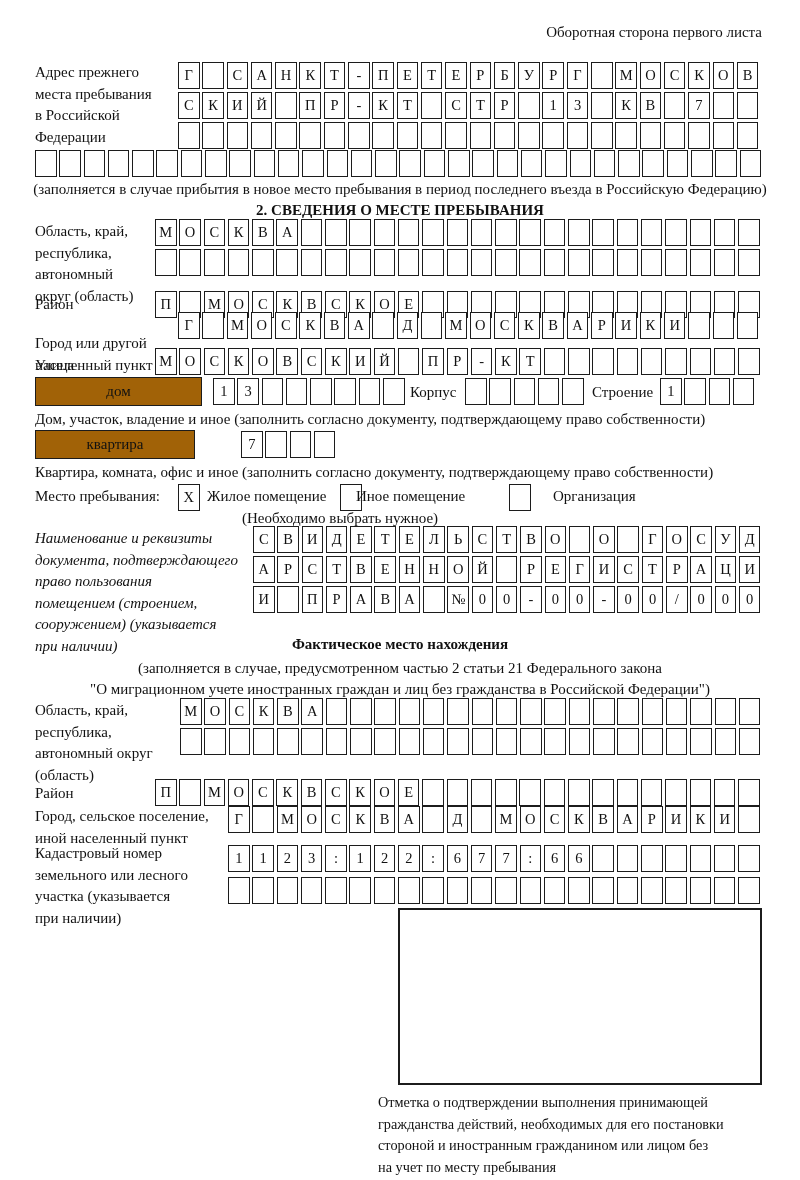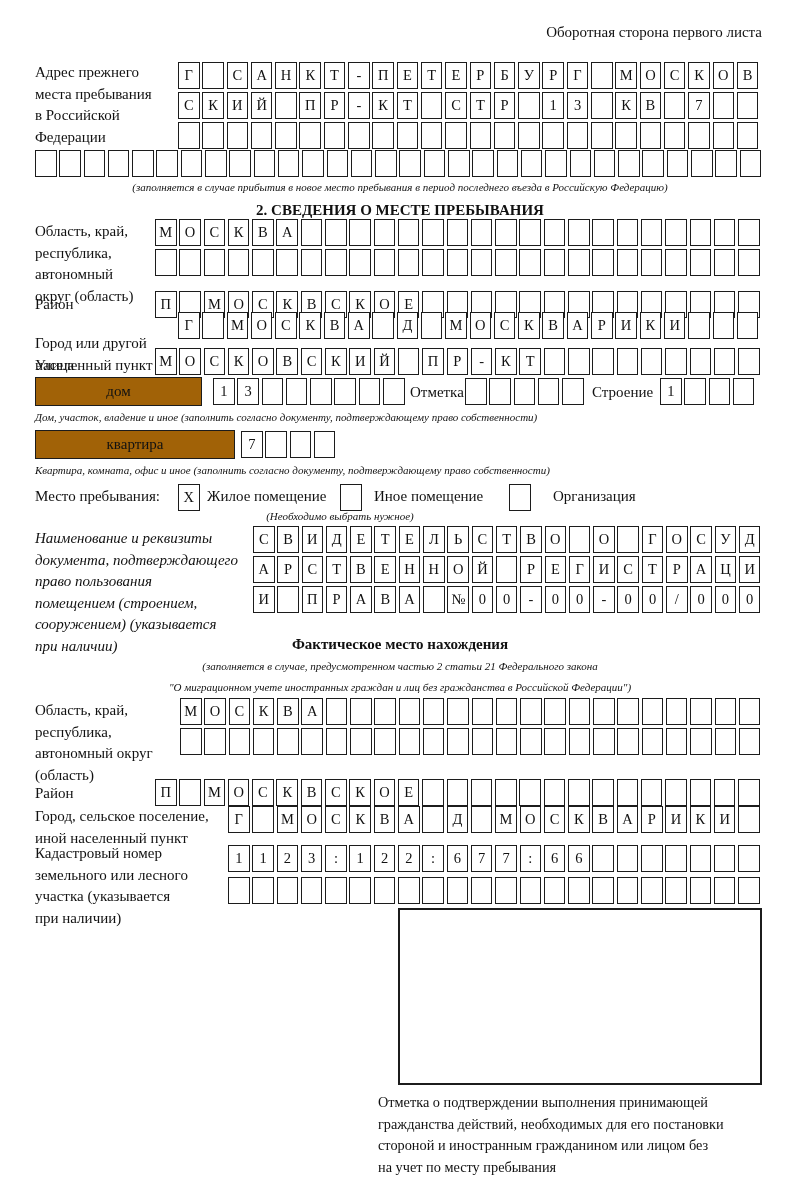--- a/index.html
+++ b/index.html
@@ -1,20 +1,20 @@
 <!DOCTYPE html>
 <html><head>
 <meta charset="utf-8">
 <style>
   html,body { margin:0; padding:0; background:#fff; }
   body { font-family:"Liberation Serif","DejaVu Serif",serif; color:#111; }
   #page { position:relative; width:800px; height:1180px; background:#fff; overflow:hidden; }
 
   .lbl { position:absolute; font-size:15px; line-height:21.5px; white-space:nowrap; }
-  .small { position:absolute; font-size:11px; white-space:nowrap;font-style:italic; }
+  .small { position:absolute; font-size:15px; white-space:nowrap; }
   .center { text-align:center; }
   .bold { font-weight:bold; }
 
   .boxrow { position:absolute; display:flex; }
   .cell {
     box-sizing:border-box; flex:none;
     width:21.5px; height:27px;
     border:1.6px solid #1c1c1c;
     margin-right:2.8px;
     display:flex; align-items:center; justify-content:center;
@@ -325,59 +325,59 @@
     <div class="boxrow" style="left:213px; top:378px;">
         <div class="cell">1</div>
         <div class="cell">3</div>
         <div class="cell"></div>
         <div class="cell"></div>
         <div class="cell"></div>
         <div class="cell"></div>
         <div class="cell"></div>
         <div class="cell"></div>
       </div>
-    <div class="lbl" style="left:410px; top:382px;">Отметка</div>
+    <div class="lbl" style="left:410px; top:382px;">Корпус</div>
     <div class="boxrow" style="left:465px; top:378px;">
         <div class="cell"></div>
         <div class="cell"></div>
         <div class="cell"></div>
         <div class="cell"></div>
         <div class="cell"></div>
       </div>
     <div class="lbl" style="left:592px; top:382px;">Строение</div>
     <div class="boxrow" style="left:660px; top:378px;">
         <div class="cell">1</div>
         <div class="cell"></div>
         <div class="cell"></div>
         <div class="cell"></div>
       </div>
     <div class="small" style="left:35px; top:411px;">Дом, участок, владение и иное (заполнить согласно документу, подтверждающему право собственности)</div>
   </div>
 
   <div>
-    <div class="labelbox" style="left:35px; top:430px; width:200px; height:29px;">квартира</div>
+    <div class="labelbox" style="left:35px; top:430px; width:160px; height:29px;">квартира</div>
     <div class="boxrow" style="left:241px; top:431px;">
         <div class="cell">7</div>
         <div class="cell"></div>
         <div class="cell"></div>
         <div class="cell"></div>
       </div>
     <div class="small" style="left:35px; top:464px;">Квартира, комната, офис и иное (заполнить согласно документу, подтверждающему право собственности)</div>
   </div>
 
   <div>
     <div class="lbl" style="left:35px; top:486px;">Место пребывания:</div>
     <div class="boxrow" style="left:178px; top:484px;">
         <div class="cell">X</div>
       </div>
     <div class="lbl" style="left:207px; top:486px;">Жилое помещение</div>
     <div class="boxrow" style="left:340px; top:484px;">
         <div class="cell"></div>
       </div>
-    <div class="lbl" style="left:374px; top:486px;">Иное помещение</div>
+    <div class="lbl" style="left:356px; top:486px;">Иное помещение</div>
     <div class="boxrow" style="left:509px; top:484px;">
         <div class="cell"></div>
       </div>
     <div class="lbl" style="left:553px; top:486px;">Организация</div>
     <div class="small center" style="left:180px; top:510px; width:320px;">(Необходимо выбрать нужное)</div>
   </div>
 
   <div>
     <div class="lbl" style="left:35px; top:528px;font-style:italic;">
       <div>Наименование и реквизиты</div>

